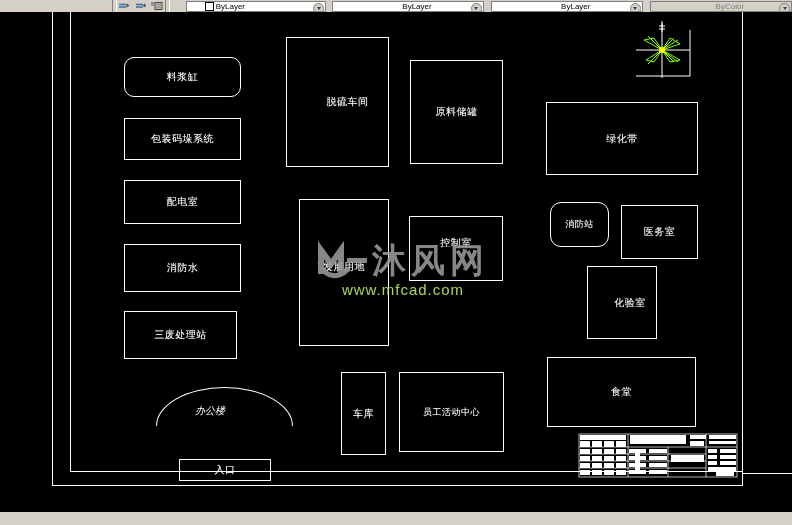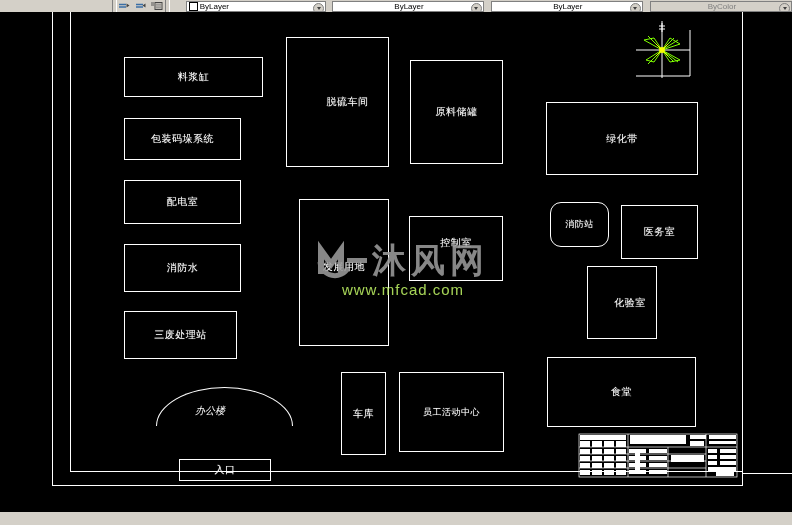--- a/index.html
+++ b/index.html
@@ -16,21 +16,21 @@
   .tb-sep{width:3px;height:12px;background:#d4d0c8;
           border-left:1px solid #808080;border-right:1px solid #fff;}
   .tb-grp{display:flex;align-items:center;height:12px;}
   .tb-btn{width:16px;height:11px;display:flex;align-items:center;justify-content:center;
           background:#d4d0c8;}
   .tb-btn svg{display:block;}
   .tb-spacer{flex:0 0 auto;}
 
   .combo{height:11px;background:#fff;border:1px solid #808080;
          display:flex;align-items:center;position:relative;
-         font-size:8px;color:#000;padding-left:2px;box-sizing:border-box;
+         font-size:8px;color:#000;padding-left:18px;box-sizing:border-box;
          overflow:hidden;white-space:nowrap;text-align:right;}
   .combo .swatch{width:7px;height:7px;border:1px solid #000;background:#fff;
                  margin-right:2px;flex:0 0 auto;}
   .combo .caret{position:absolute;right:1px;top:1px;width:9px;height:9px;
                 background:#d4d0c8;border:1px solid #808080;border-radius:50%;
                 display:flex;align-items:center;justify-content:center;}
   .combo .caret i{display:block;width:0;height:0;
                   border-left:2px solid transparent;border-right:2px solid transparent;
                   border-top:3px solid #404040;}
   .combo.disabled{background:#d4d0c8;color:#808080;}
@@ -147,21 +147,21 @@
 
   <div id="canvas">
 
     <div class="line" style="left:52px;  top:0;    width:1px;  height:473px;"></div>
     <div class="line" style="left:70px;  top:0;    width:1px;  height:459px;"></div>
     <div class="line" style="left:52px;  top:473px;width:690px;height:1px;"></div>
     <div class="line" style="left:70px;  top:459px;width:672px;height:1px;"></div>
     <div class="line" style="left:742px; top:0;    width:1px;  height:474px;"></div>
     <div class="line" style="left:742px; top:461px;width:50px; height:1px;"></div>
 
-    <div class="blk" style="left:124px;top:45px;width:139px;height:40px;">
+    <div class="blk" style="left:124px;top:45px;width:117px;height:40px;border-radius:10px;">
       <span>料浆缸</span>
     </div>
 
     <div class="blk" style="left:124px;top:106px;width:117px;height:42px;">
       <span>包装码垛系统</span>
     </div>
 
     <div class="blk" style="left:124px;top:168px;width:117px;height:44px;">
       <span>配电室</span>
     </div>

